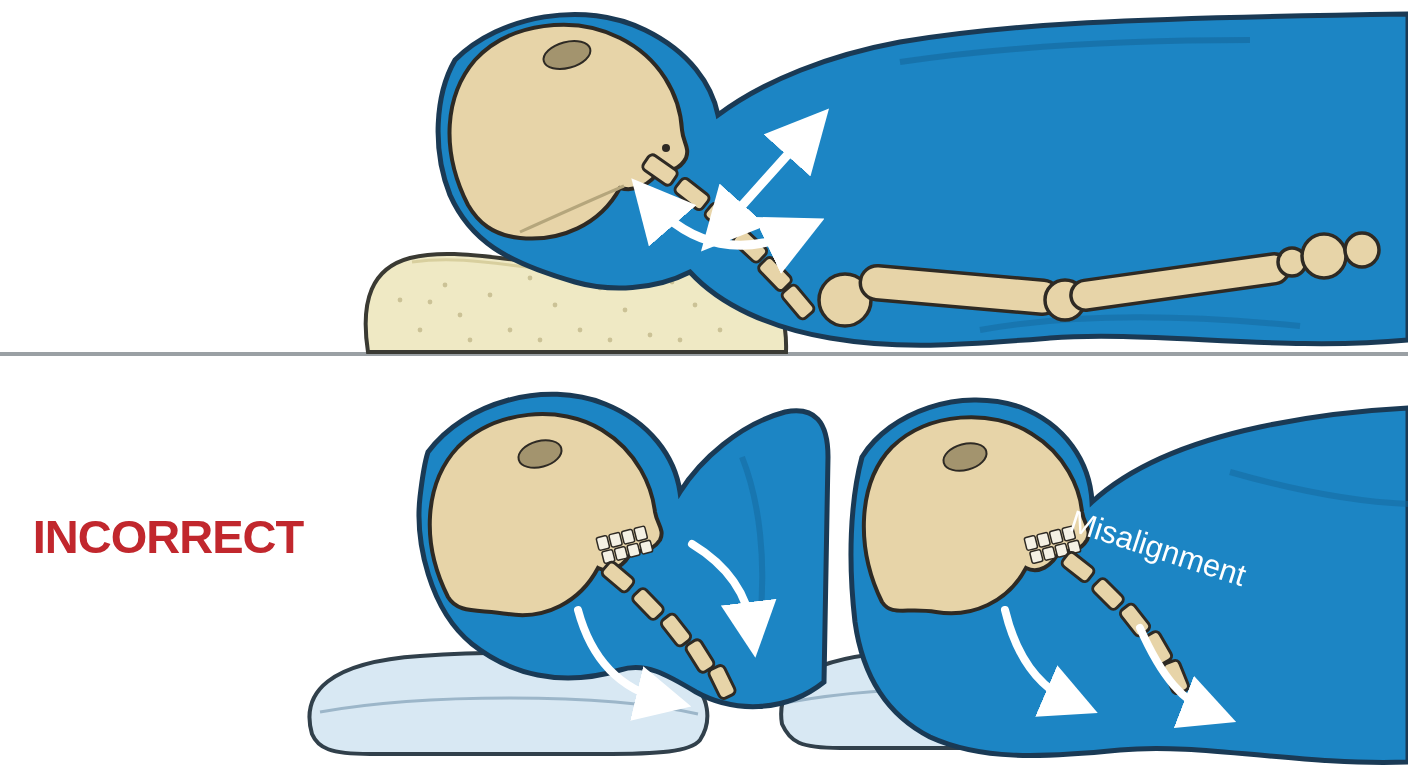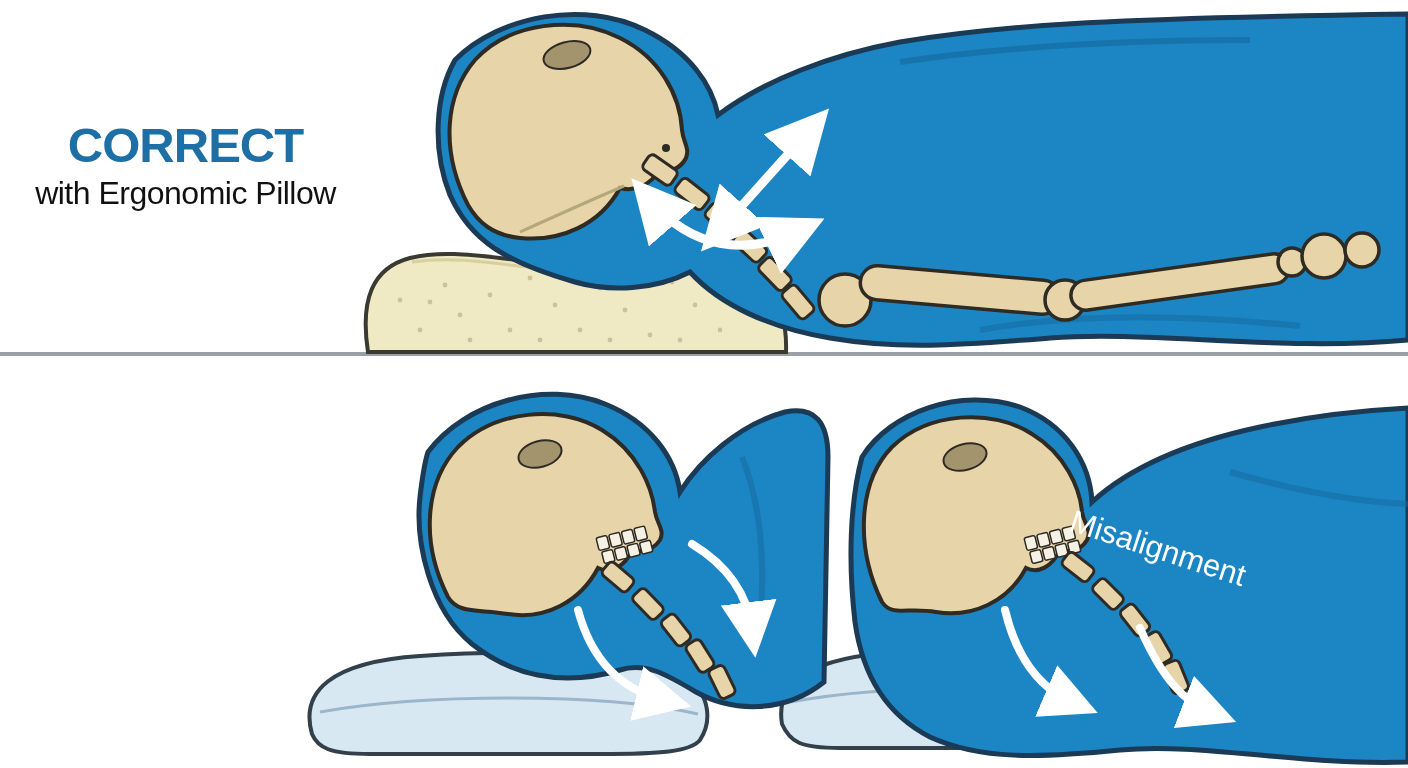--- a/index.html
+++ b/index.html
@@ -37,24 +37,20 @@
     letter-spacing: -0.5px;
   }
 </style>
 </head>
 <body>
 
 <div class="canvas">
 
   <section class="panel panel-top">
 
-    <div class="label-block label-correct">
-      <div class="title title-correct">CORRECT</div>
-      <div class="subtitle">with Ergonomic Pillow</div>
-    </div>
 
     <svg viewBox="0 0 1408 362">
       <defs>
         <marker id="ah1" markerWidth="7" markerHeight="7" refX="3.5" refY="3.5" orient="auto-start-reverse">
           <path d="M0,0 L7,3.5 L0,7 Z" fill="#ffffff"></path>
         </marker>
       </defs>
 
       <line x1="0" y1="354" x2="1408" y2="354" stroke="#9aa0a4" stroke-width="4"></line>
 
@@ -223,15 +219,16 @@
       <g stroke="#ffffff" stroke-width="8" fill="none" stroke-linecap="round">
         <path d="M 1005,248 C 1018,302 1044,328 1072,340" marker-end="url(#ah2)"></path>
         <path d="M 1140,266 C 1162,316 1184,340 1210,350" marker-end="url(#ah2)"></path>
       </g>
 
       <text x="1068" y="168" transform="rotate(18 1068 168)" fill="#ffffff" font-size="31" font-family="Liberation Sans, sans-serif" font-weight="500">Misalignment</text>
     </svg>
   </section>
 
   <div class="label-block label-incorrect">
+    <div class="title title-incorrect">INCORRECT</div>
   </div>
 
 </div>
 
 </body></html>

